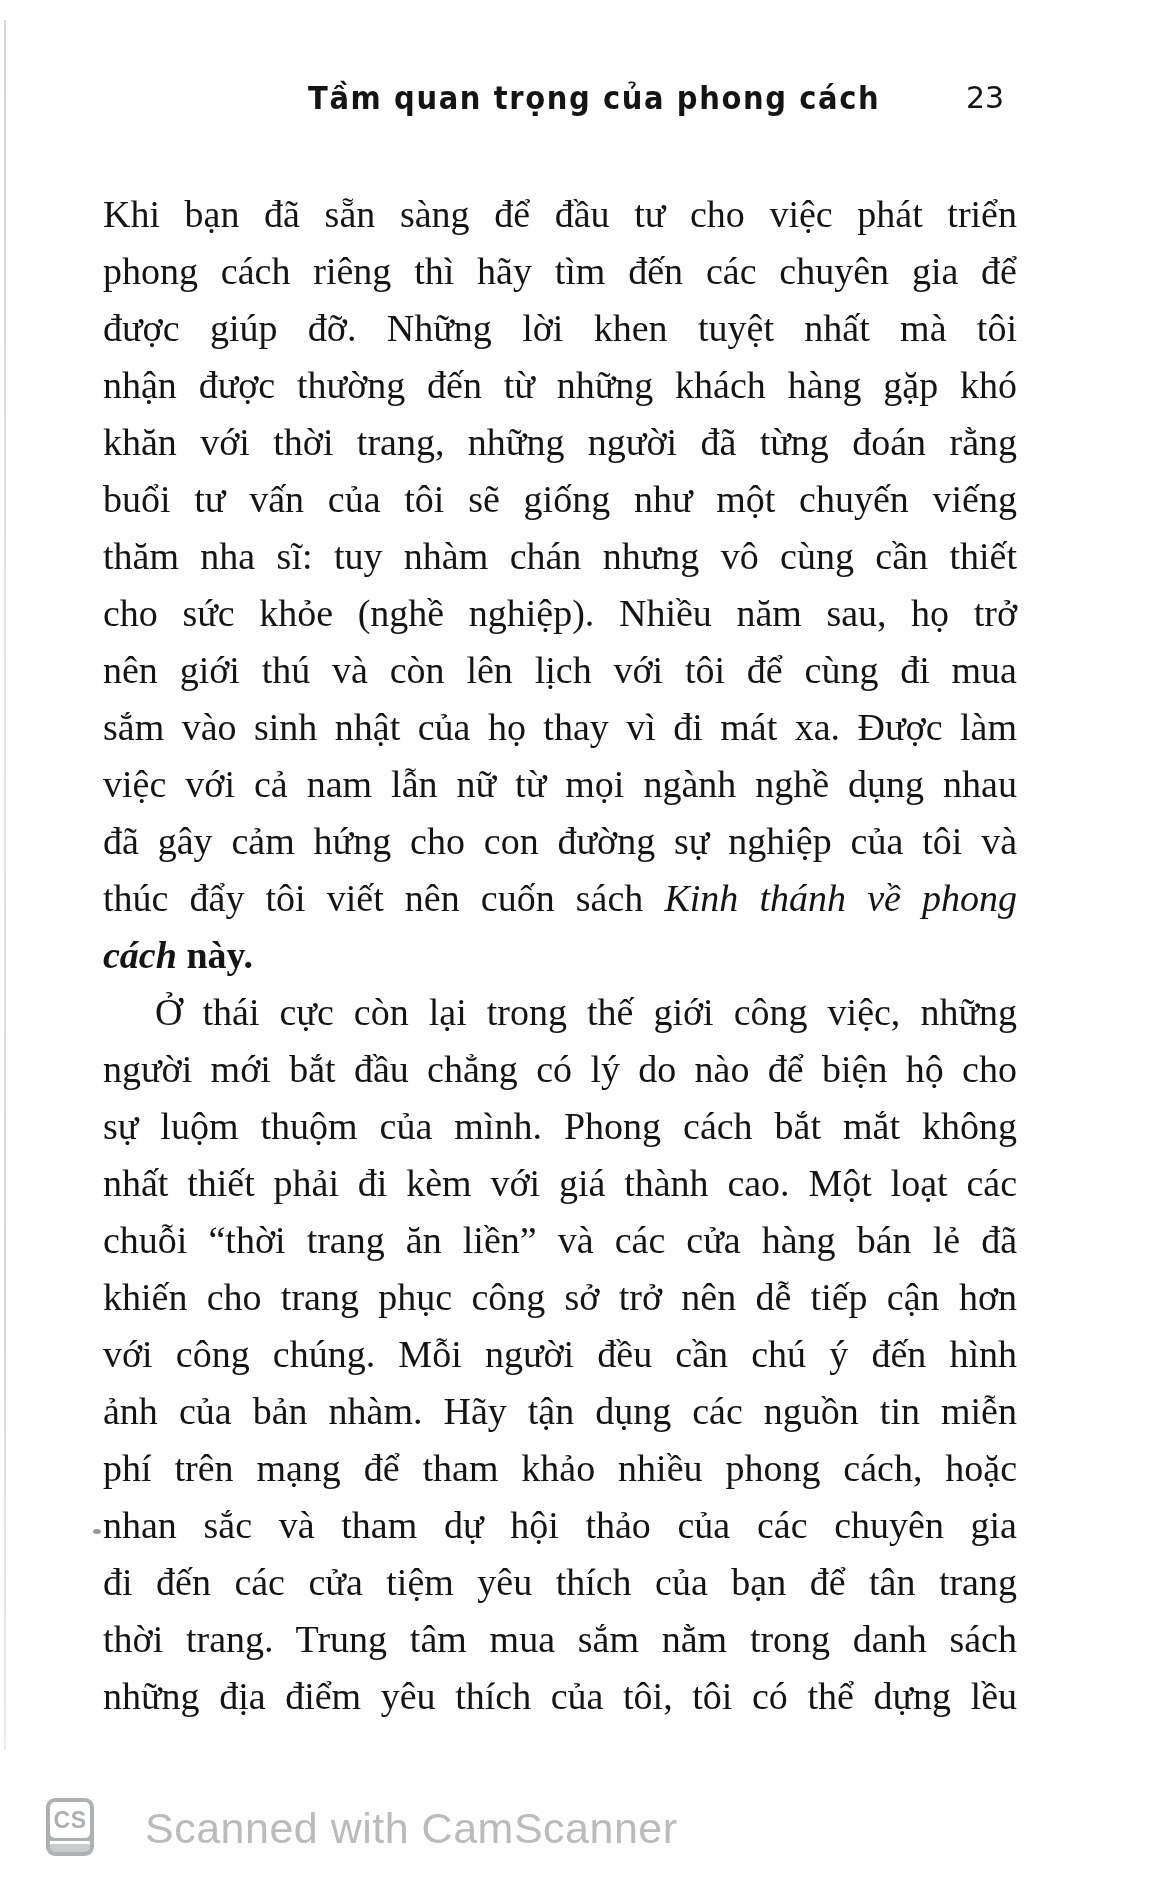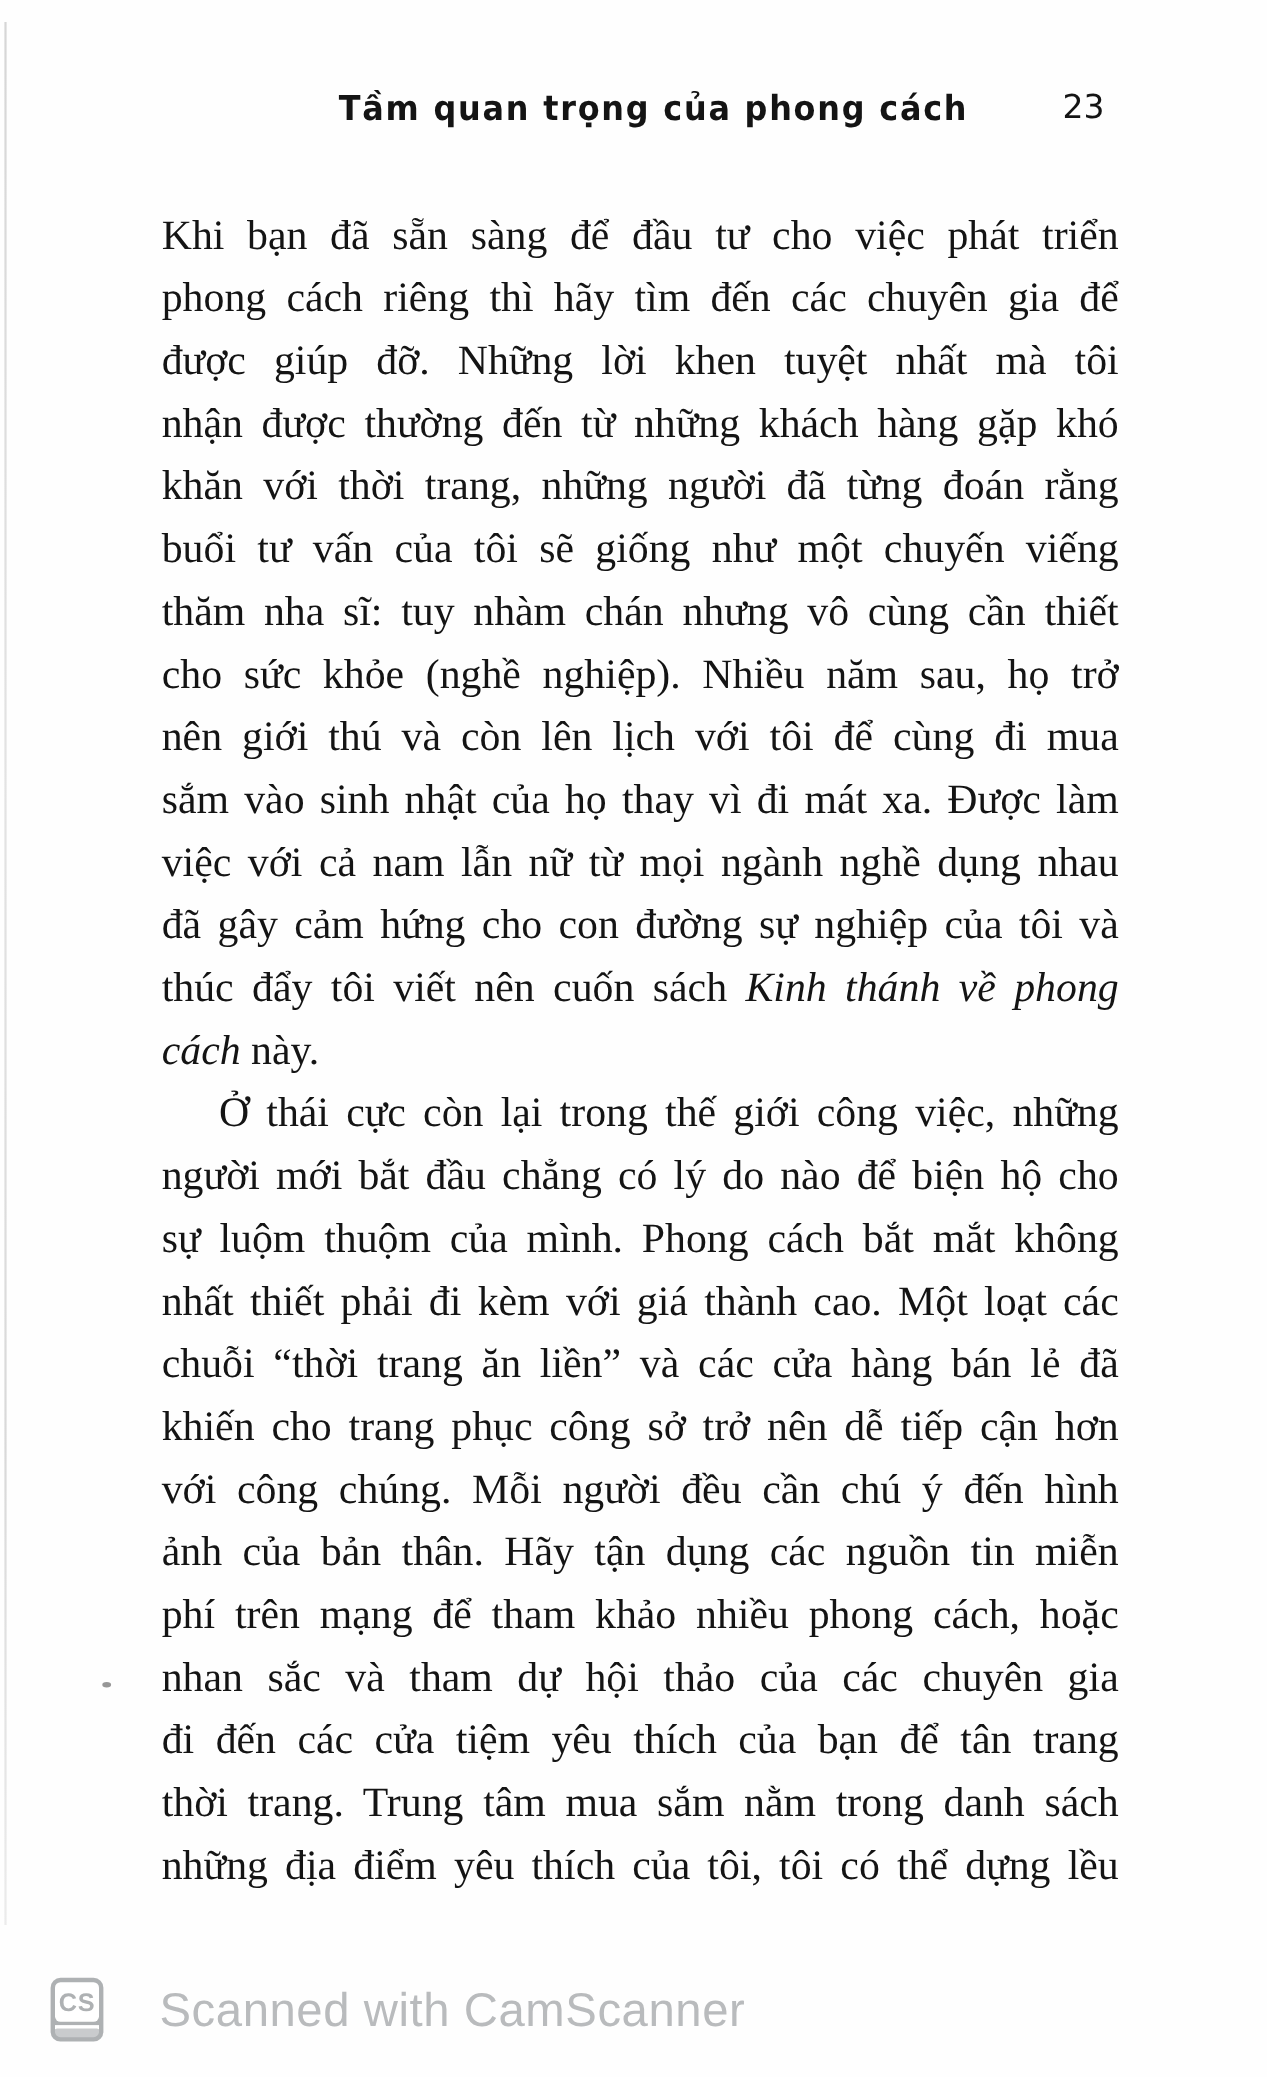--- a/index.html
+++ b/index.html
@@ -38,23 +38,22 @@
   }
   .body-text {
     position: absolute; left: 103px; top: 186px; width: 914px;
     color: var(--ink, #141414);
     font-size: 38px;
   }
   .line {
     height: 57px; line-height: 57px;
     text-align: justify; text-align-last: justify;
     white-space: normal;
-    margin-left: 44px;
   }
-  .line.left { text-align: center; text-align-last: left; }
+  .line.left { text-align: center; text-align-last: left; font-weight: bold; }
   .line.indent { text-indent: 52px; }
   .it { font-style: italic; }
   .speck {
     position: absolute; left: 93px; top: 1529px;
     width: 8px; height: 5px; border-radius: 50%;
     background: #7d7d7d; opacity: .8;
   }
   .footer { position: absolute; left: 0; top: 1794px; width: 1152px; height: 80px; }
   .badge {
     position: absolute; left: 46px; top: 4px;
@@ -115,21 +114,21 @@
       <div class="line"><span>đã gây cảm hứng cho con đường sự nghiệp của tôi và</span></div>
       <div class="line"><span>thúc đẩy tôi viết nên cuốn sách </span><span class="it">Kinh thánh về phong</span></div>
       <div class="line left"><span class="it">cách</span><span> này.</span></div>
       <div class="line indent"><span>Ở thái cực còn lại trong thế giới công việc, những</span></div>
       <div class="line"><span>người mới bắt đầu chẳng có lý do nào để biện hộ cho</span></div>
       <div class="line"><span>sự luộm thuộm của mình. Phong cách bắt mắt không</span></div>
       <div class="line"><span>nhất thiết phải đi kèm với giá thành cao. Một loạt các</span></div>
       <div class="line"><span>chuỗi “thời trang ăn liền” và các cửa hàng bán lẻ đã</span></div>
       <div class="line"><span>khiến cho trang phục công sở trở nên dễ tiếp cận hơn</span></div>
       <div class="line"><span>với công chúng. Mỗi người đều cần chú ý đến hình</span></div>
-      <div class="line"><span>ảnh của bản thân. Hãy tận dụng các nguồn tin miễn</span></div>
+      <div class="line"><span>ảnh của bản nhàm. Hãy tận dụng các nguồn tin miễn</span></div>
       <div class="line"><span>phí trên mạng để tham khảo nhiều phong cách, hoặc</span></div>
       <div class="line"><span>nhan sắc và tham dự hội thảo của các chuyên gia</span></div>
       <div class="line"><span>đi đến các cửa tiệm yêu thích của bạn để tân trang</span></div>
       <div class="line"><span>thời trang. Trung tâm mua sắm nằm trong danh sách</span></div>
       <div class="line"><span>những địa điểm yêu thích của tôi, tôi có thể dựng lều</span></div>
     </div>
 
   <div class="speck"></div>
 
   <div class="footer">

